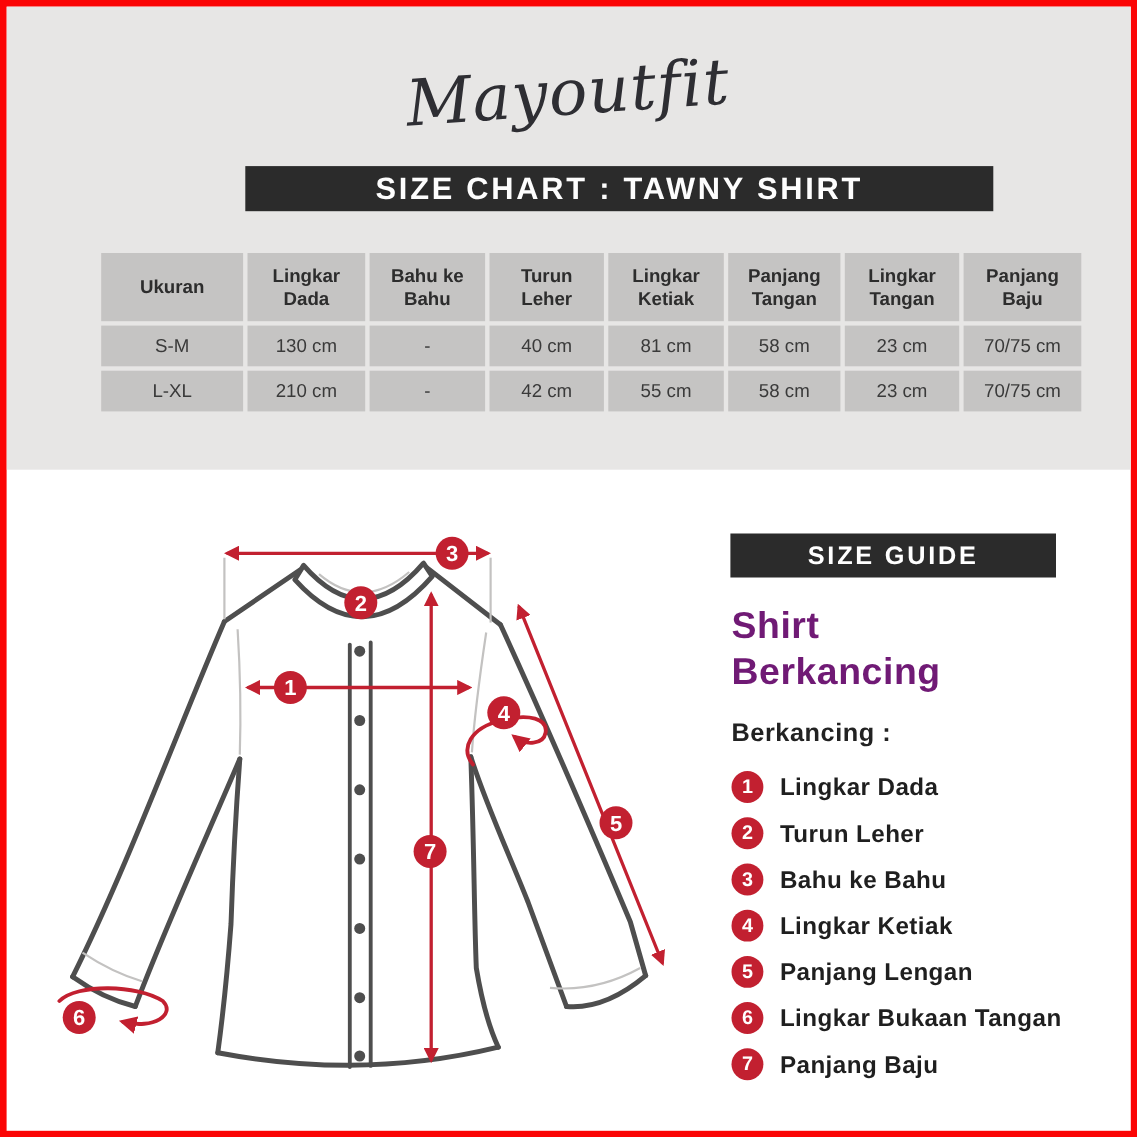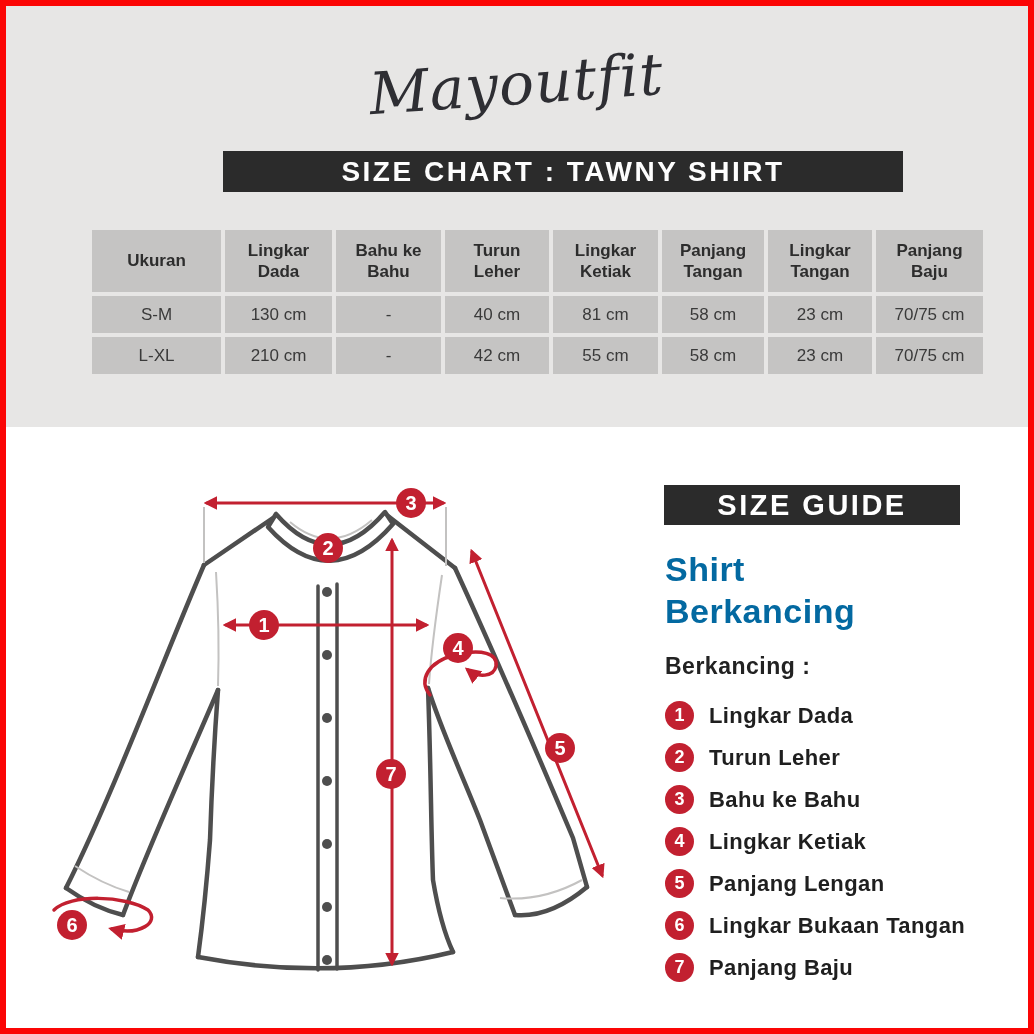--- a/index.html
+++ b/index.html
@@ -26,25 +26,25 @@
     grid-template-rows:62px 37px 37px; gap:4px;margin-left:20px;
   }
   .cell{
     background:var(--cell-gray); display:flex; align-items:center; justify-content:center;
     text-align:center; color:#3a3a3a; font-size:17px; white-space:pre-line; line-height:1.25;
   }
   .cell.head{font-weight:bold; color:#2d2d2d;}
   .guide-bar{
     position:absolute; left:658px; top:479px; width:296px; height:40px;
     background:var(--bar-dark); color:#fff; display:flex; align-items:center; justify-content:center;
-    font-weight:bold; font-size:29px; letter-spacing:2.5px;
+    font-weight:bold; font-size:23px; letter-spacing:2.5px;
   }
   .product-name{
     position:absolute; left:659px; top:542px; width:230px;
-    font-weight:bold; font-size:34px; line-height:42px; color:#0369a1; letter-spacing:0.5px;
+    font-weight:bold; font-size:34px; line-height:42px; color:#701a75; letter-spacing:0.5px;
   }
   .legend-note{
     position:absolute; left:659px; top:647px;
     font-weight:bold; font-size:23px; color:#222; letter-spacing:0.5px;
   }
   .legend{position:absolute; left:659px; top:695px; list-style:none; margin:0; padding:0;}
   .legend li{display:flex; align-items:center; height:29px; margin-bottom:13px;}
   .badge{
     width:29px; height:29px; border-radius:50%; background:var(--accent-red);
     color:#fff; font-weight:bold; font-size:18px; display:flex; align-items:center; justify-content:center;

